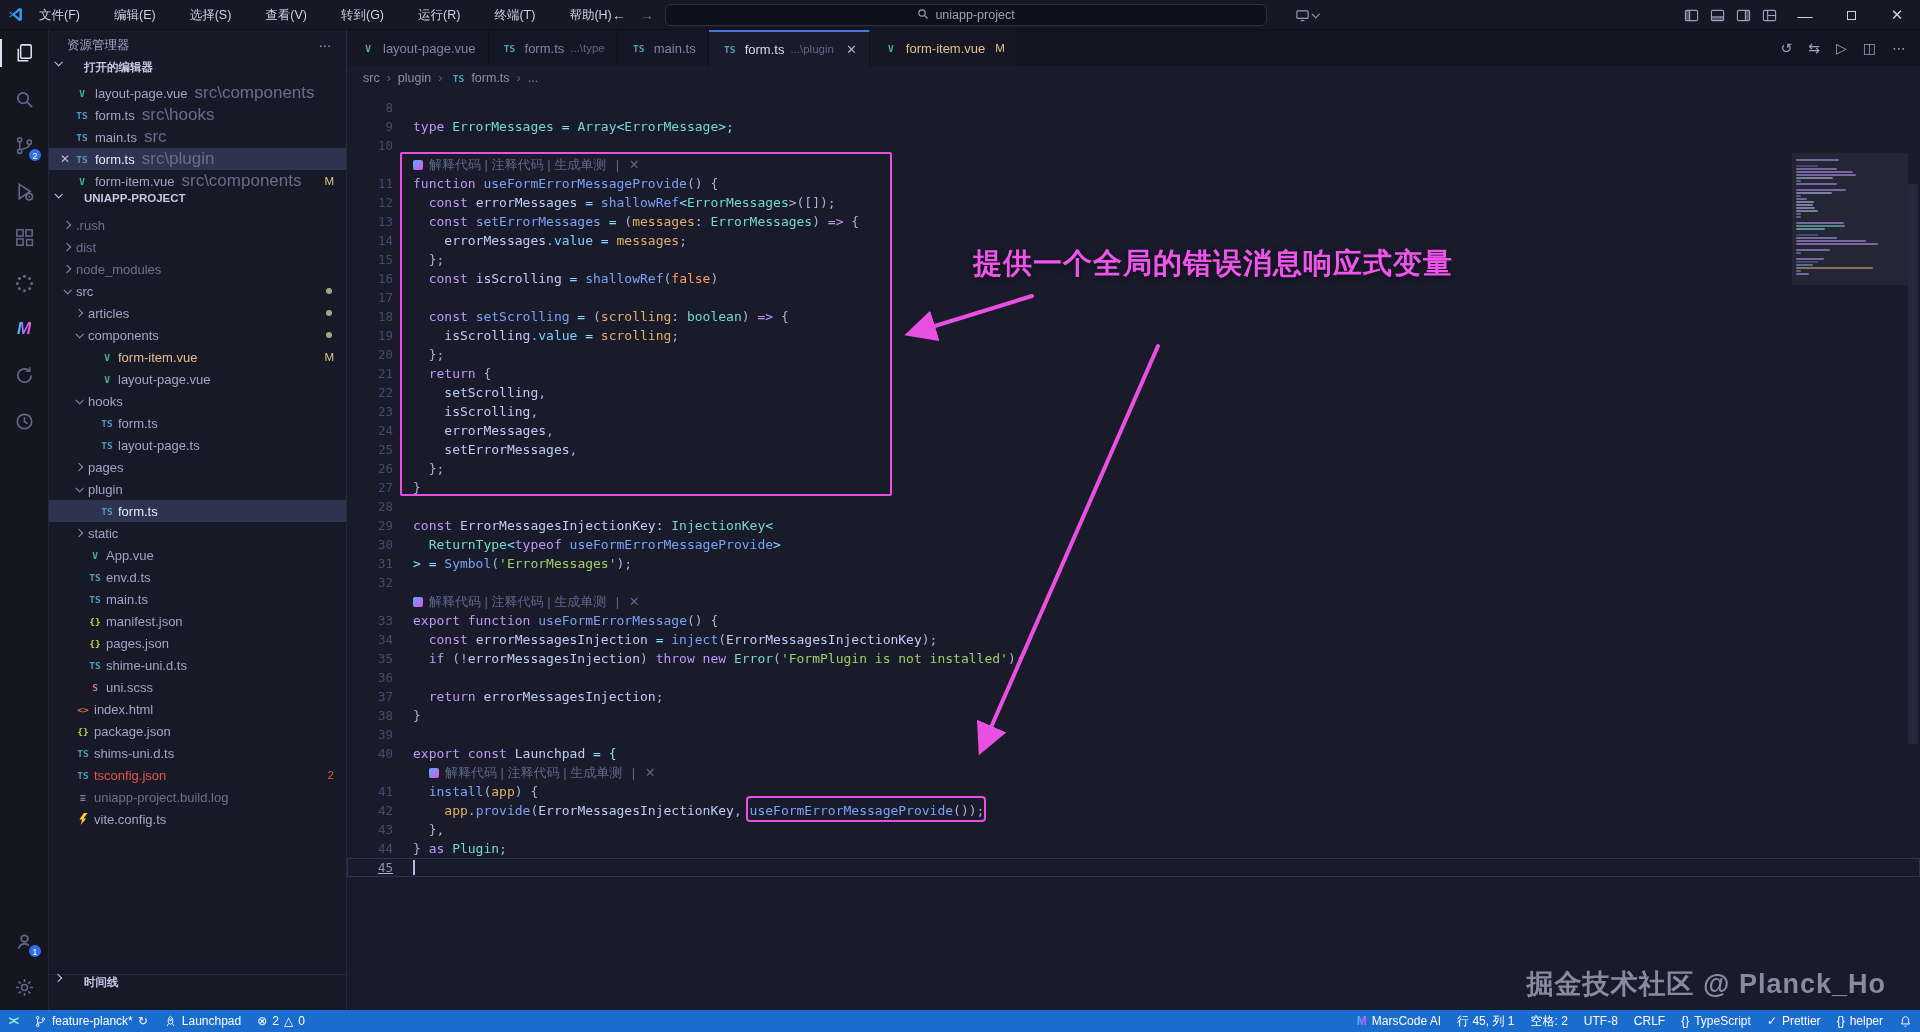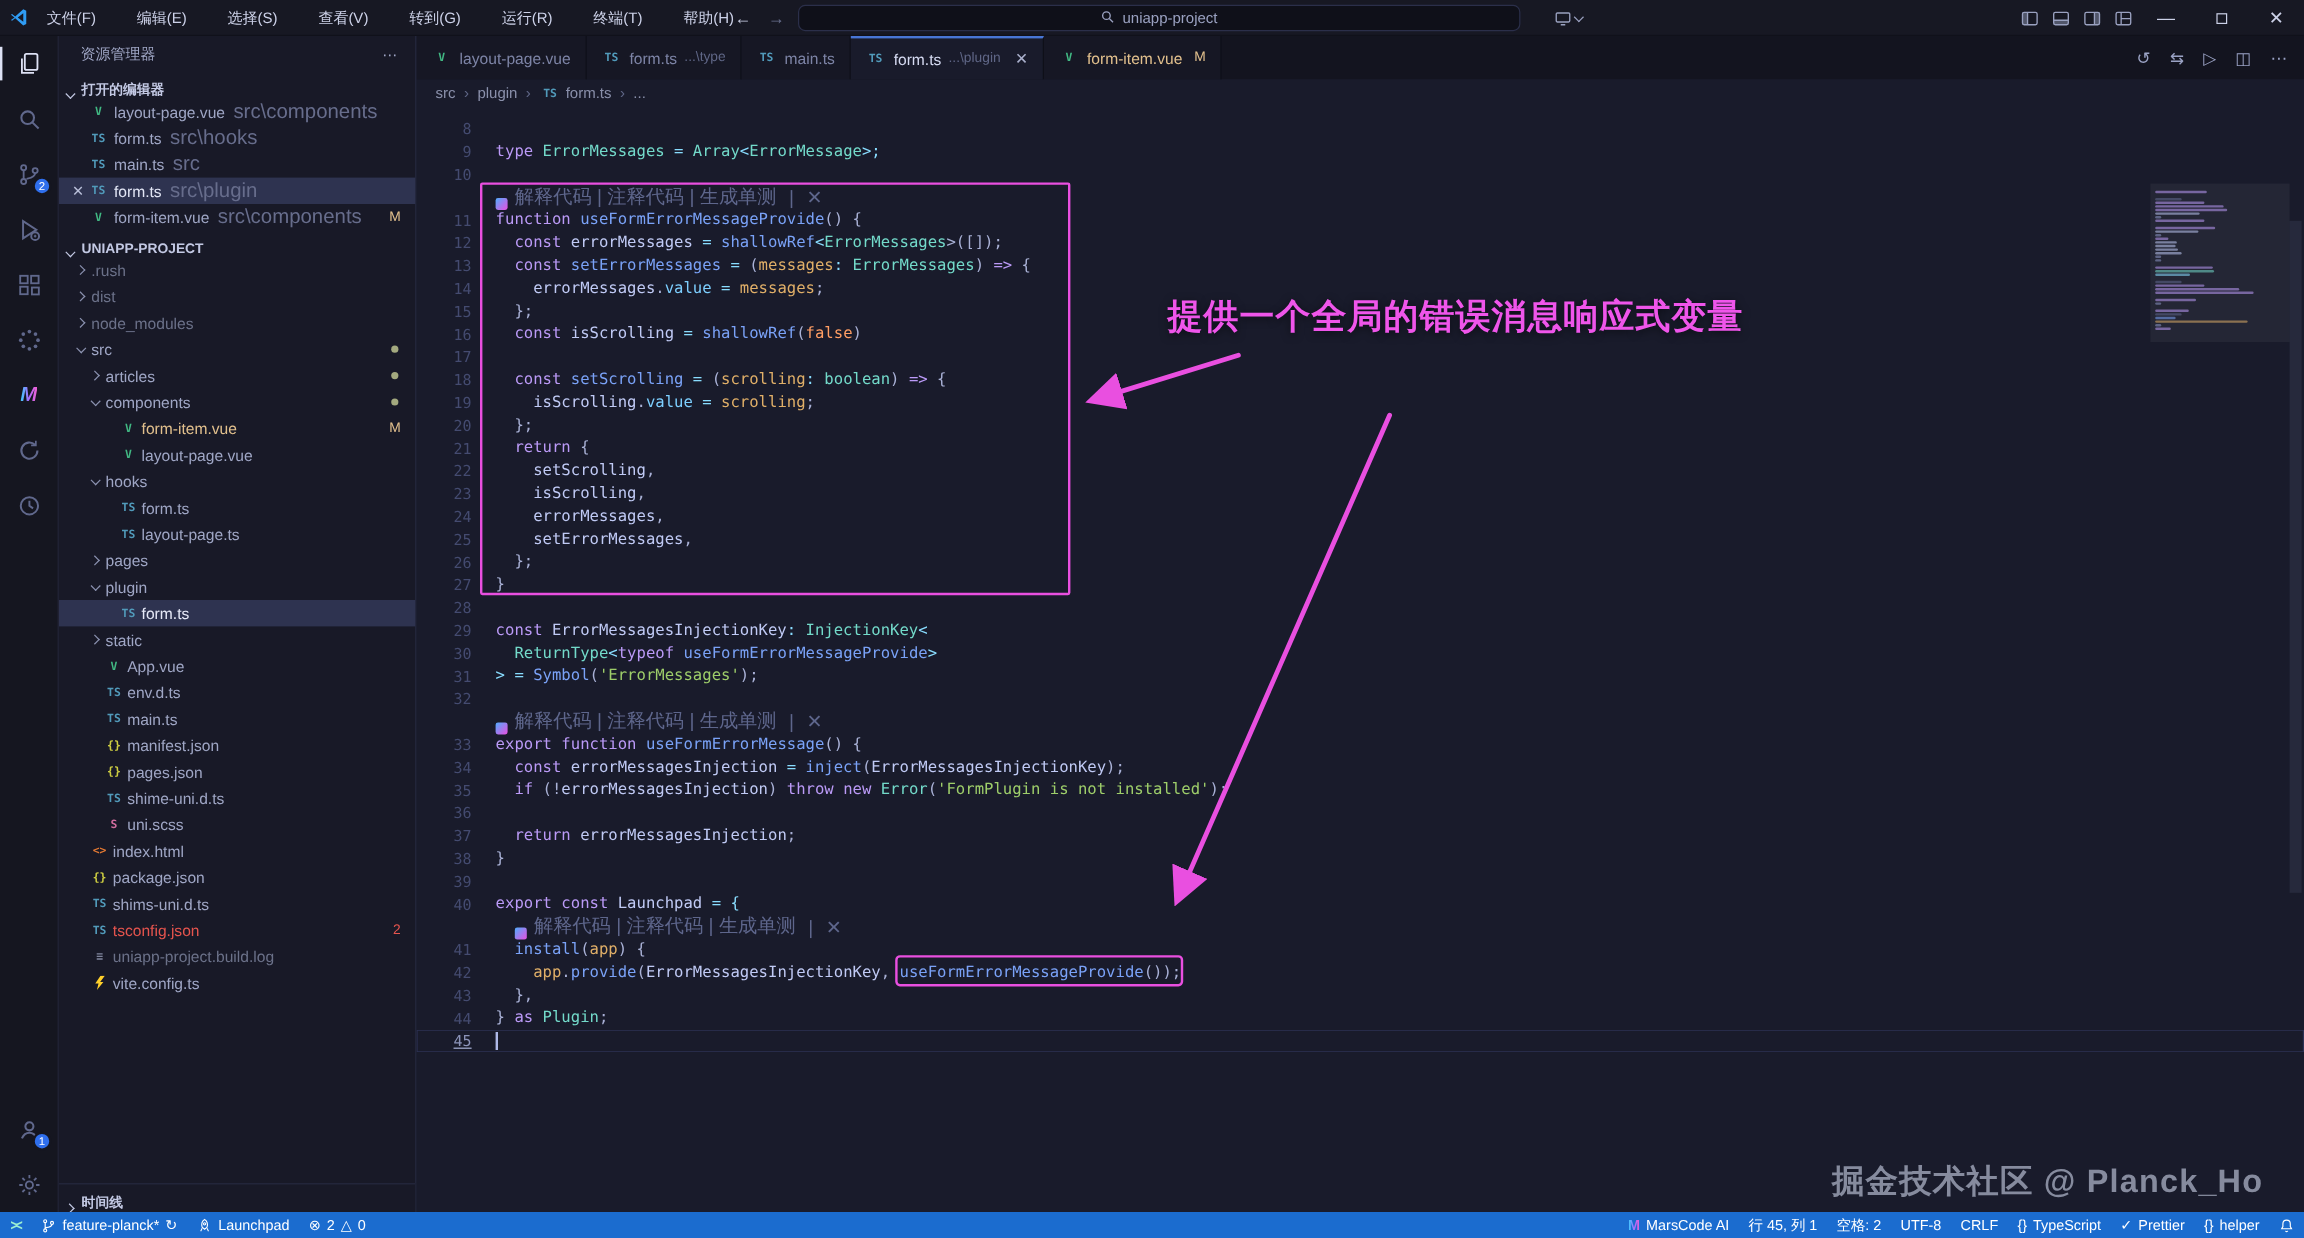--- a/index.html
+++ b/index.html
@@ -34,38 +34,38 @@
   .act-item.active { color:#dde1f4; }
   .act-item.active::before { content:''; position:absolute; left:0; top:9px; bottom:9px; width:2px; background:#dde1f4; }
   .act-ico svg { width:23px; height:23px; display:block; }
   .act-ico.mtxt { font-weight:800; font-size:17px; font-style:italic; }
   .act-badge { position:absolute; right:5px; bottom:5px; background:#2f6fed; color:#fff; border-radius:9px; min-width:16px; height:16px; font-size:9.5px; display:flex; align-items:center; justify-content:center; border:2px solid #151620; }
 
   
   .sidebar { position:absolute; left:49px; top:30px; bottom:22px; width:298px; background:#181927; border-right:1px solid #262a40; font-size:13px; z-index:5; }
   .sb-header { height:30px; display:flex; align-items:center; justify-content:space-between; padding:0 14px 0 18px; color:#9fa6c5; font-size:12.5px; }
   .sb-dots { color:#9fa6c5; letter-spacing:1px; }
-  .sec-head { height:22px; display:flex; align-items:flex-end; gap:7px; padding-left:6px; font-weight:700; font-size:11.5px; color:#c3c9e4; }
+  .sec-head { height:22px; display:flex; align-items:flex-start; gap:23px; padding-left:6px; font-weight:700; font-size:11.5px; color:#c3c9e4; }
   .oe-row { height:22px; display:flex; align-items:center; padding-left:8px; color:#9fa6c5; position:relative; }
   .oe-row.active { background:#2e3350; color:#e2e6f5; }
   .oe-close { width:16px; text-align:center; font-size:12px; color:#b9bfd9; }
   .oe-desc { margin-left:7px; font-size:17px; color:#676d8c; }
   .fic { width:18px; height:16px; display:flex; align-items:center; justify-content:center; font-family:"DejaVu Sans Mono",monospace; font-size:9.5px; font-weight:700; flex:none; }
   .fic.vite::before { content:''; width:9px; height:12px; background:#ffd02b; clip-path:polygon(60% 0,100% 0,55% 45%,85% 45%,25% 100%,40% 55%,10% 55%); }
   .tree-row { height:22px; display:flex; align-items:center; color:#9fa6c5; position:relative; }
   .tree-row.selected { background:#2e3350; color:#e6e9f7; }
   .tree-row .tw { width:15px; display:flex; justify-content:center; flex:none; color:#8b92b0; }
   .tree-row .lbl { margin-left:2px; white-space:nowrap; }
   .tree-row .lbl.dim { color:#6b7189; }
   .tree-row .lbl.mod { color:#e2c08d; }
   .tree-row .lbl.err { color:#e5544e; }
   .row-badge { margin-left:auto; margin-right:12px; font-size:11.5px; }
   .row-badge.mod { color:#e2c08d; } .row-badge.err { color:#e5544e; }
   .gitdot { margin-left:auto; margin-right:14px; width:6px; height:6px; border-radius:50%; background:#a3a97f; }
-  .timeline { position:absolute; bottom:0; left:0; right:0; height:24px; border-top:1px solid #262a40; background:#181927; }
+  .timeline { position:absolute; bottom:12px; left:0; right:0; height:24px; border-top:1px solid #262a40; background:#181927; }
 
   
   .editor { position:absolute; left:347px; top:30px; right:0; bottom:22px; background:#191b2b; }
   .tabbar { height:36px; background:#13141f; display:flex; align-items:stretch; }
   .tabs { display:flex; }
   .tab { display:flex; align-items:center; gap:6px; padding:0 12px; background:#161724; border-right:1px solid #0e0f18; font-size:13px; color:#7d84a6; position:relative; }
   .tab.active { background:#191b2b; color:#d6dbf2; border-top:2px solid #4876d6; }
   .tab .tdesc { font-size:11.5px; color:#5f6686; }
   .tab .tclose { margin-left:6px; font-size:13px; color:#aab0cc; }
   .tab .tmod { color:#e2c08d; font-size:11.5px; margin-left:4px; }
@@ -75,21 +75,21 @@
   .bc-sep { color:#5f6686; }
   .bc-item { display:flex; align-items:center; gap:4px; }
   .codearea { position:relative; padding-top:8px; height:calc(100% - 60px); font-family:"DejaVu Sans Mono",monospace; }
   .crow { height:19px; display:flex; align-items:center; font-size:13px; white-space:pre; }
   .crow.current { box-shadow:inset 0 0 0 1px #2c3254;text-decoration:underline; }
   .ln { width:46px; text-align:right; color:#444b70; font-size:12.5px; flex:none; }
   .lc { margin-left:20px; display:flex; align-items:center; }
   .tk-k{color:#bb9af7} .tk-f{color:#7aa2f7} .tk-v{color:#c0caf5} .tk-t{color:#73daca}
   .tk-s{color:#9ece6a} .tk-p{color:#e0af68} .tk-o{color:#89ddff} .tk-d{color:#a9b1d6}
   .tk-n{color:#ff9e64} .tk-pr{color:#7dcfff}
-  .lens { display:flex; align-items:flex-end; gap:6px; color:#5e668c; font-size:16px; font-family:"Liberation Sans",sans-serif; }
+  .lens { display:flex; align-items:center; gap:6px; color:#5e668c; font-size:13px; font-family:"Liberation Sans",sans-serif; }
   .lens-ico { width:10px; height:10px; border-radius:2px; background:linear-gradient(135deg,#4facfe,#e94fe0); }
   .caret { display:inline-block; width:1.5px; height:15px; background:#aeb8e8; }
 
   .minimap { position:absolute; right:16px; top:66px; width:108px; }
   .mbar { height:2px; margin-bottom:1px; opacity:.55; border-radius:1px; }
   .mspace { height:3px; }
   .mslider { position:absolute; left:-4px; right:-4px; top:-3px; height:132px; background:rgba(255,255,255,.05); }
   .scrollbar { position:absolute; right:0; top:60px; bottom:0; width:14px; }
   .sb-thumb { position:absolute; top:34px; left:2px; width:10px; height:560px; background:rgba(140,150,190,.12); }
 

